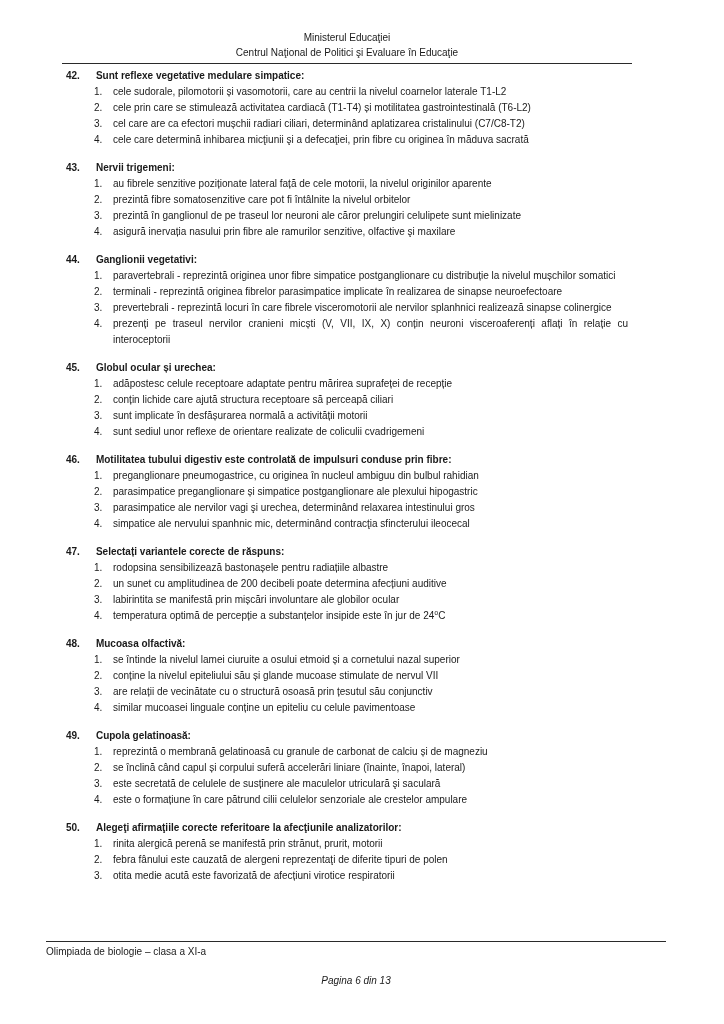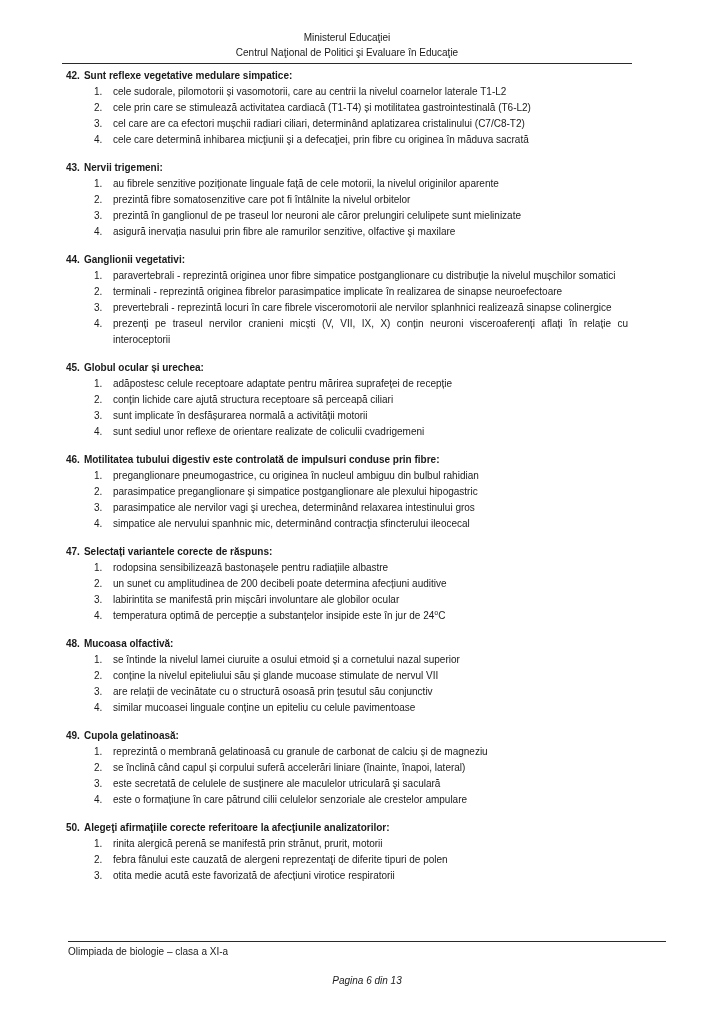--- a/index.html
+++ b/index.html
@@ -28,37 +28,37 @@
     border: none;
     border-top: 1px solid #2a2a2a;
     margin: 3px -4px 4px -4px;
   }
   .question {
     margin-bottom: 12px;
   }
   .qtitle {
     font-weight: bold;
   }
-  .qtitle .qnum { margin-right: 4px; }
+  .qtitle .qnum { margin-right: 16px; }
   .item {
     padding-left: 19px;
     text-indent: -19px;
     margin-left: 28px;
   }
   .justified .item {
     text-align: justify;
   }
   .inum {
     display: inline-block;
     width: 19px;
     text-indent: 0;
   }
   .doc-footer {
     position: absolute;
-    left: 68px;
+    left: 46px;
     right: 58px;
     top: 941px;
   }
   .footer-divider {
     border: none;
     border-top: 1px solid #2a2a2a;
     margin: 0 0 2px 0;
   }
   .footer-page {
     text-align: center;
@@ -80,21 +80,21 @@
   <div class="question">
     <div class="qtitle"><span class="qnum">42.</span><span>Sunt reflexe vegetative medulare simpatice:</span></div>
     <div class="item"><span class="inum">1.</span><span>cele sudorale, pilomotorii și vasomotorii, care au centrii la nivelul coarnelor laterale T1-L2</span></div>
     <div class="item"><span class="inum">2.</span><span>cele prin care se stimulează activitatea cardiacă (T1-T4) și motilitatea gastrointestinală (T6-L2)</span></div>
     <div class="item"><span class="inum">3.</span><span>cel care are ca efectori mușchii radiari ciliari, determinând aplatizarea cristalinului (C7/C8-T2)</span></div>
     <div class="item"><span class="inum">4.</span><span>cele care determină inhibarea micţiunii şi a defecaţiei, prin fibre cu originea în măduva sacrată</span></div>
   </div>
 
   <div class="question">
     <div class="qtitle"><span class="qnum">43.</span><span>Nervii trigemeni:</span></div>
-    <div class="item"><span class="inum">1.</span><span>au fibrele senzitive poziționate linguale față de cele motorii, la nivelul originilor aparente</span></div>
+    <div class="item"><span class="inum">1.</span><span>au fibrele senzitive poziționate lateral față de cele motorii, la nivelul originilor aparente</span></div>
     <div class="item"><span class="inum">2.</span><span>prezintă fibre somatosenzitive care pot fi întâlnite la nivelul orbitelor</span></div>
     <div class="item"><span class="inum">3.</span><span>prezintă în ganglionul de pe traseul lor neuroni ale căror prelungiri celulipete sunt mielinizate</span></div>
     <div class="item"><span class="inum">4.</span><span>asigură inervația nasului prin fibre ale ramurilor senzitive, olfactive şi maxilare</span></div>
   </div>
 
   <div class="question justified">
     <div class="qtitle"><span class="qnum">44.</span><span>Ganglionii vegetativi:</span></div>
     <div class="item"><span class="inum">1.</span><span>paravertebrali - reprezintă originea unor fibre simpatice postganglionare cu distribuție la nivelul mușchilor somatici</span></div>
     <div class="item"><span class="inum">2.</span><span>terminali - reprezintă originea fibrelor parasimpatice implicate în realizarea de sinapse neuroefectoare</span></div>
     <div class="item"><span class="inum">3.</span><span>prevertebrali - reprezintă locuri în care fibrele visceromotorii ale nervilor splanhnici realizează sinapse colinergice</span></div>

